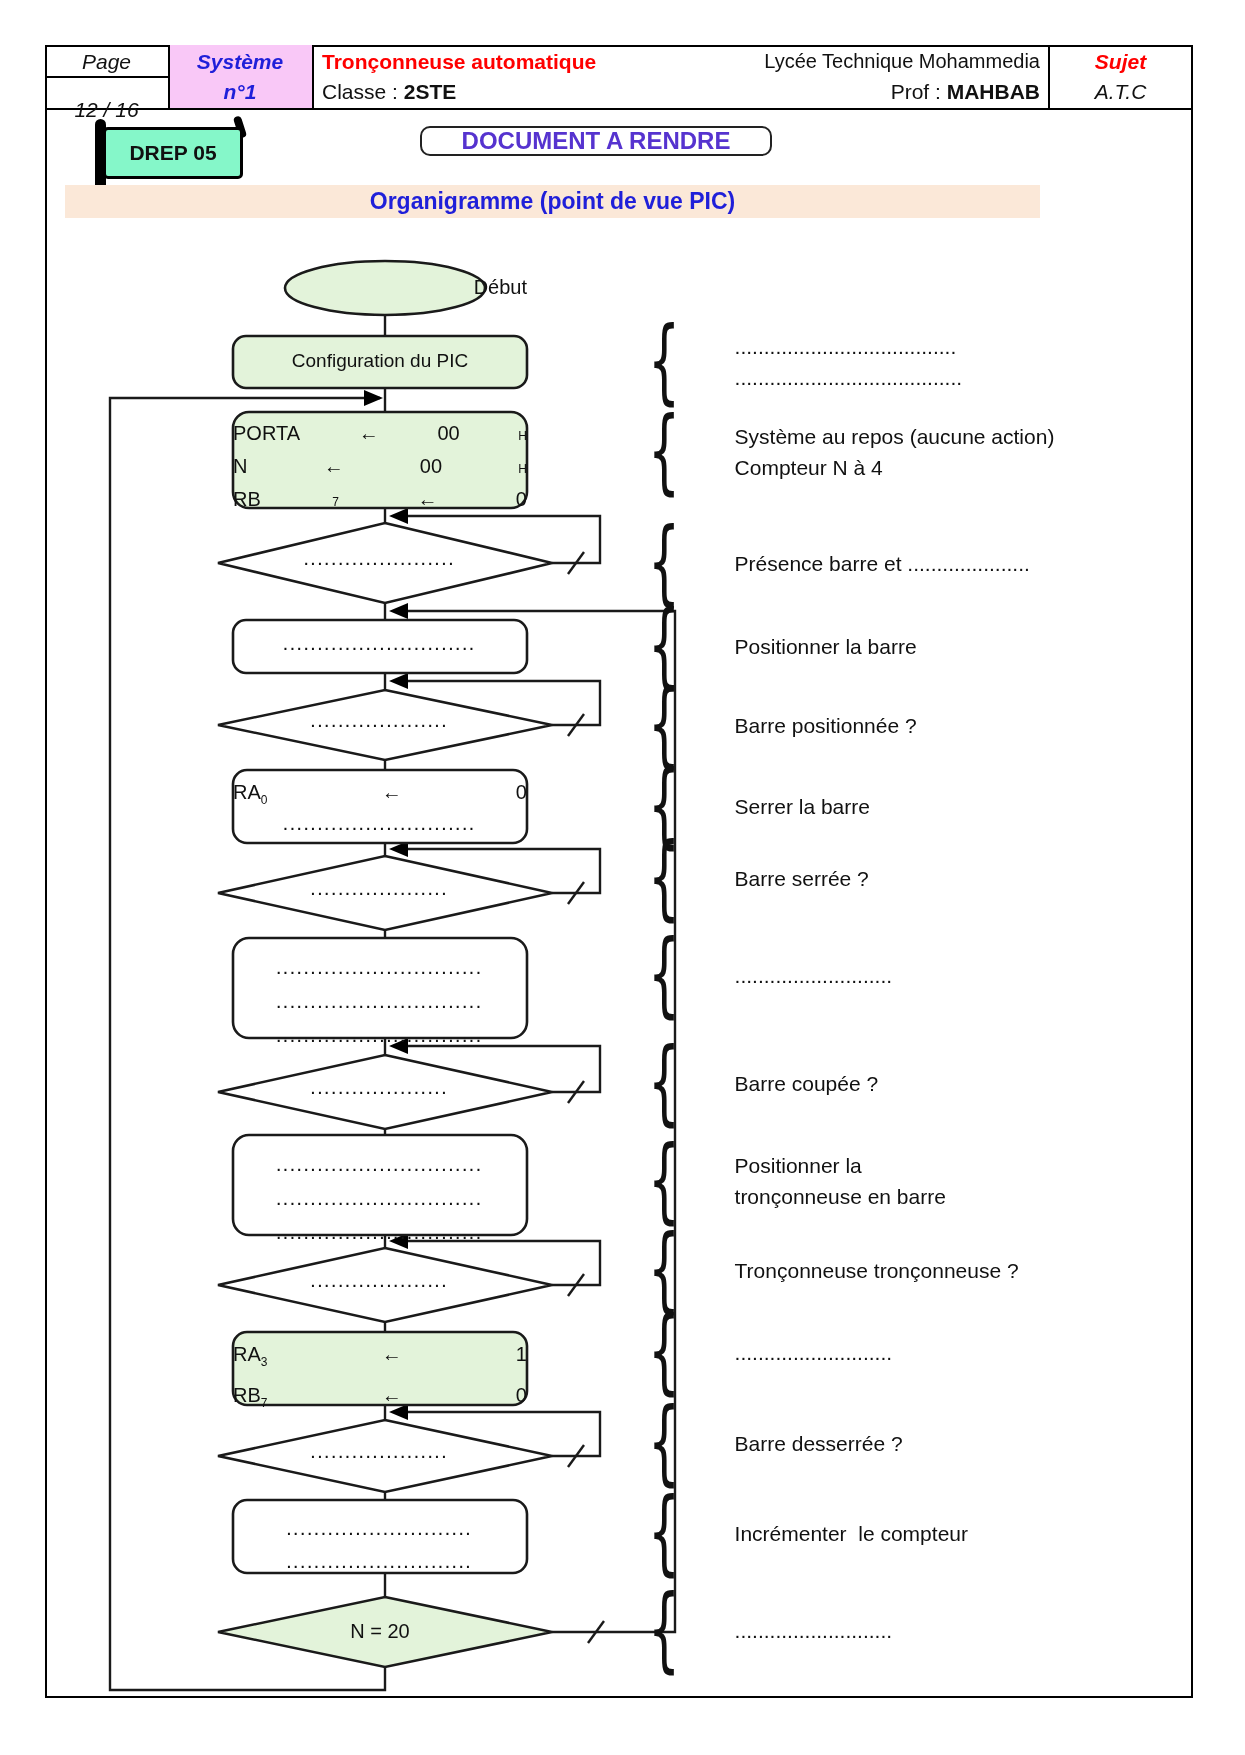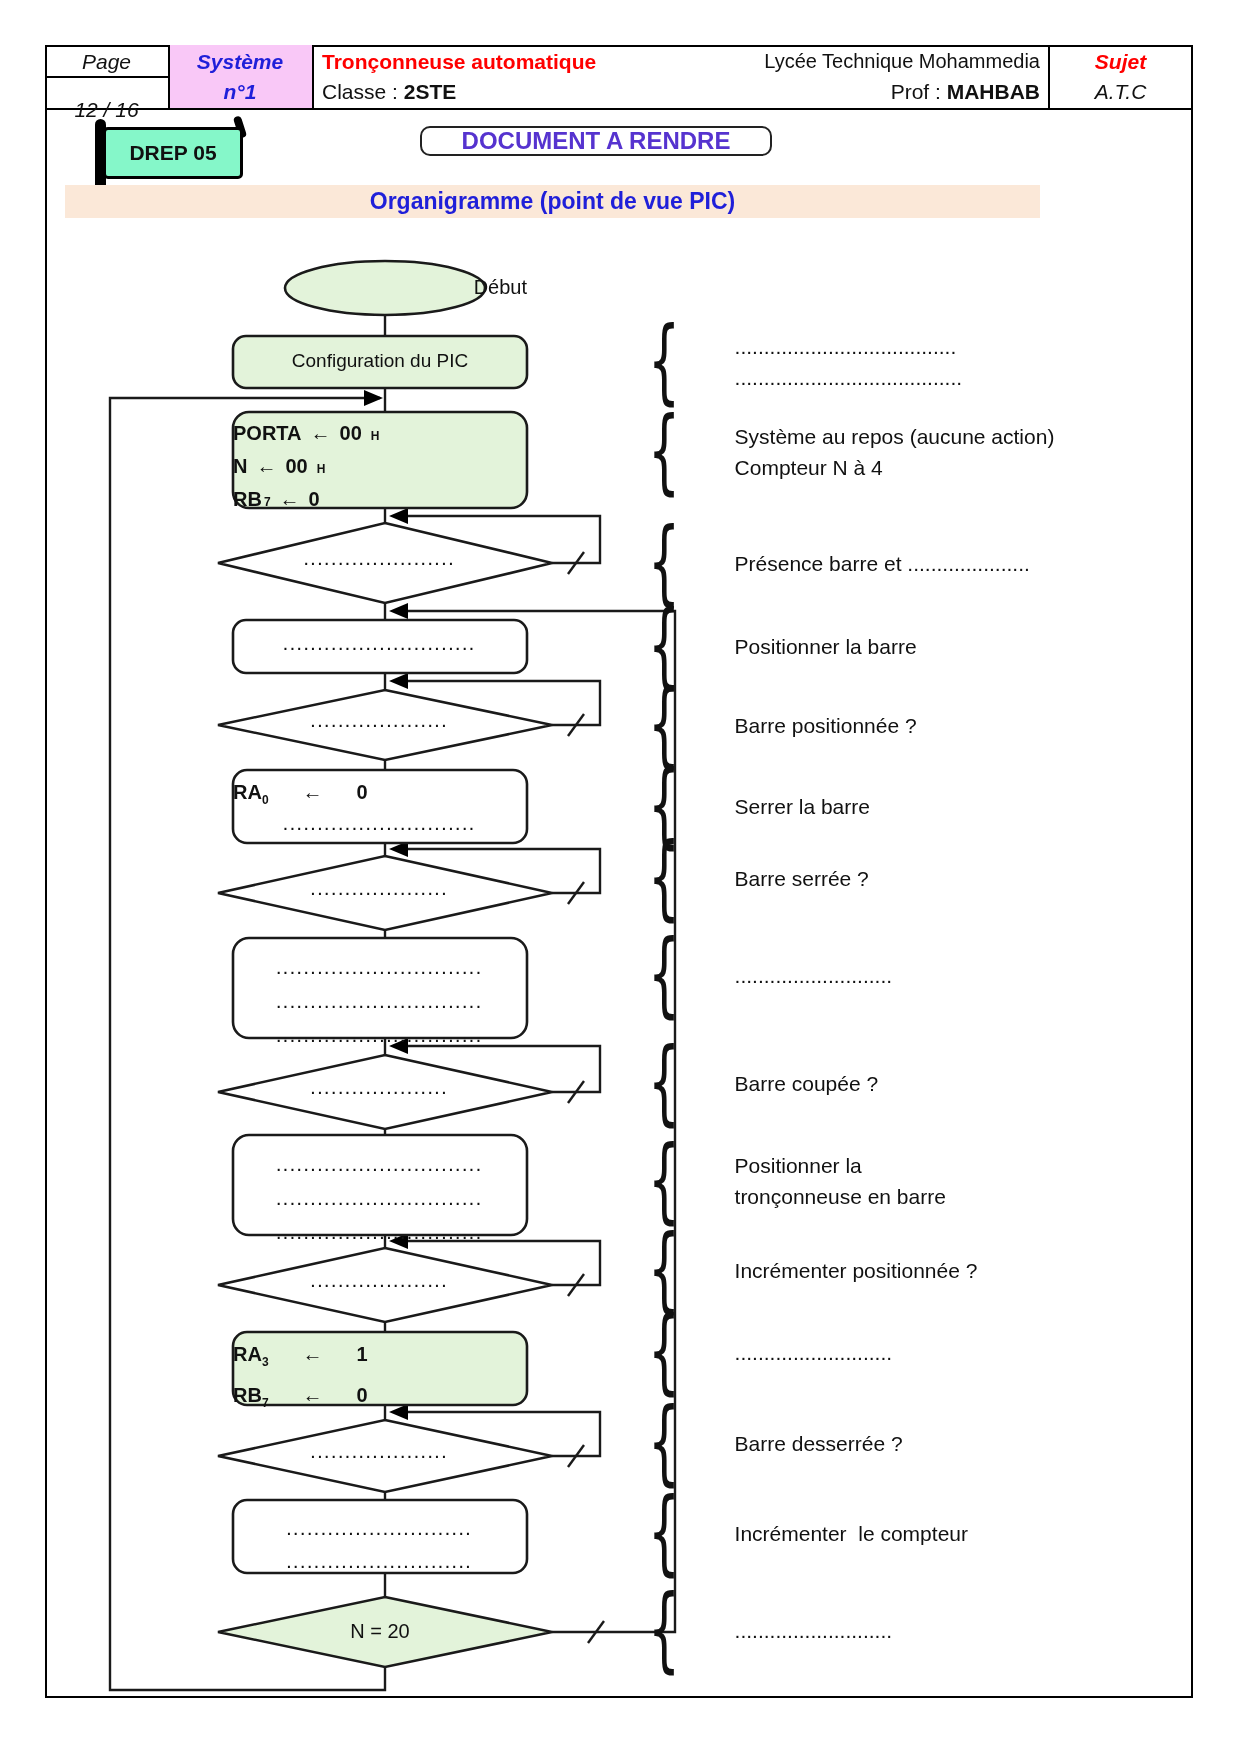--- a/index.html
+++ b/index.html
@@ -23,21 +23,21 @@
   .pole{left:95px;top:119px;width:11px;height:76px;background:#000;border-radius:6px;}
   .curl{left:236px;top:116px;width:8px;height:22px;background:#000;border-radius:5px;transform:rotate(-18deg);}
   .doc-box{left:420px;top:126px;width:352px;height:30px;border:2.5px solid #222;border-radius:10px;
            box-sizing:border-box;display:flex;align-items:center;justify-content:center;
            font-size:24px;font-weight:bold;color:#5633cf;}
   .banner{left:65px;top:185px;width:975px;height:33px;background:#fbe8d8;display:flex;align-items:center;
           justify-content:center;font-size:23px;font-weight:bold;color:#1f1fd9;}
   
   .node-label{left:233px;width:294px;text-align:center;font-size:19px;color:#111;}
   .dots{font-weight:bold;letter-spacing:3px;font-size:14px;white-space:nowrap;}
-  .cl{display:flex;justify-content:flex-start;align-items:baseline;gap:9px;line-height:30px;font-size:20px;font-weight:bold;}
+  .cl{display:flex;justify-content:space-between;align-items:baseline;gap:9px;line-height:30px;font-size:20px;}
   .cl.wide{gap:34px;line-height:33px;}
   .cl sub{font-size:12px;}
   
   .ann{left:648px;display:flex;align-items:center;height:96px;}
   .brace{font-family:"DejaVu Sans",sans-serif;font-size:92px;font-weight:400;line-height:96px;
          transform:scaleX(.55);transform-origin:left center;color:#111;}
   .ann-text{margin-left:28px;font-size:21px;line-height:31px;white-space:pre-wrap;}
   svg{position:absolute;left:0;top:0;}
 </style>
 </head>
@@ -252,21 +252,21 @@
   <div class="abs ann" style="top:1035px;">
       <span class="brace">{</span>
       <div class="ann-text"><div>Barre coupée ?</div></div>
     </div>
   <div class="abs ann" style="top:1133px;">
       <span class="brace">{</span>
       <div class="ann-text"><div>Positionner la</div><div>tronçonneuse en barre</div></div>
     </div>
   <div class="abs ann" style="top:1222px;">
       <span class="brace">{</span>
-      <div class="ann-text"><div>Incrémenter positionnée ?</div></div>
+      <div class="ann-text"><div>Tronçonneuse tronçonneuse ?</div></div>
     </div>
   <div class="abs ann" style="top:1304px;">
       <span class="brace">{</span>
       <div class="ann-text"><div>...........................</div></div>
     </div>
   <div class="abs ann" style="top:1395px;">
       <span class="brace">{</span>
       <div class="ann-text"><div>Barre desserrée ?</div></div>
     </div>
   <div class="abs ann" style="top:1485px;">

